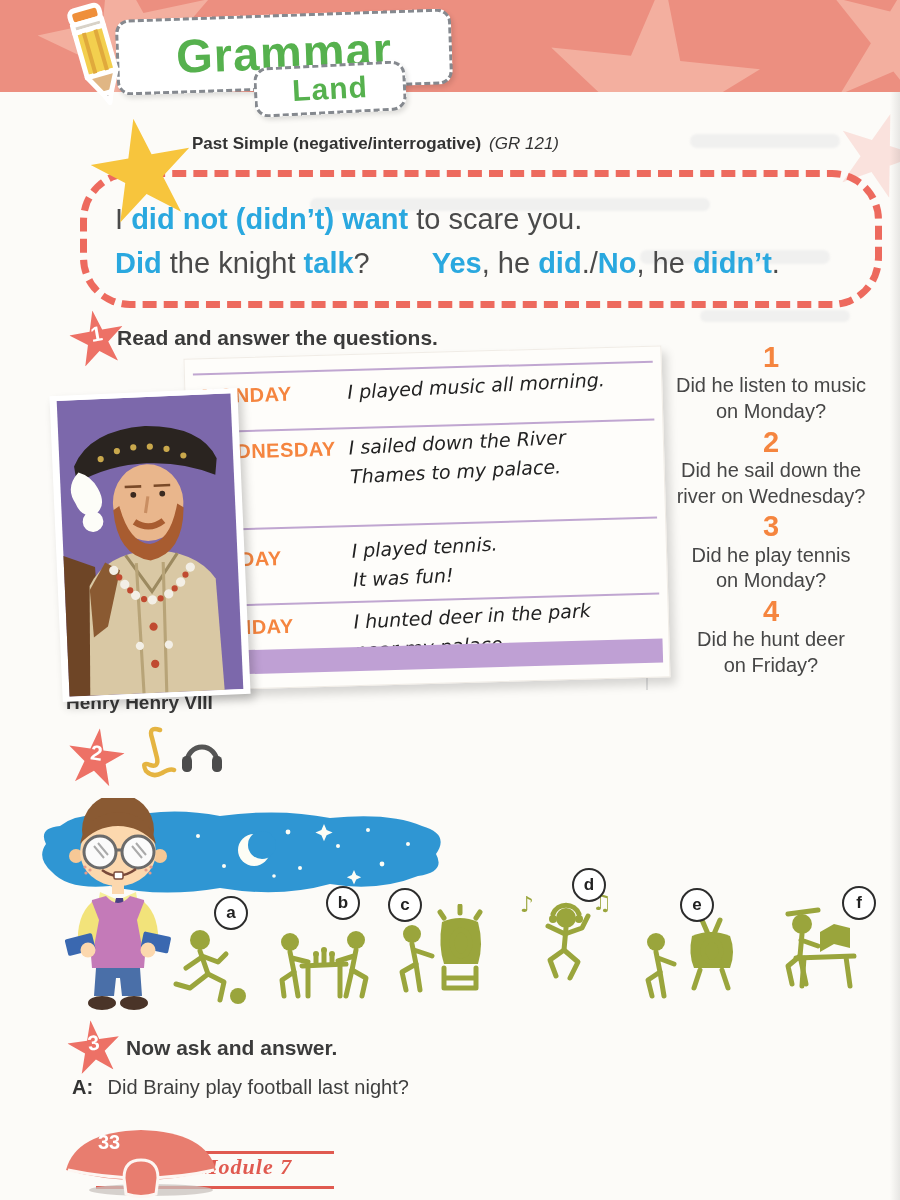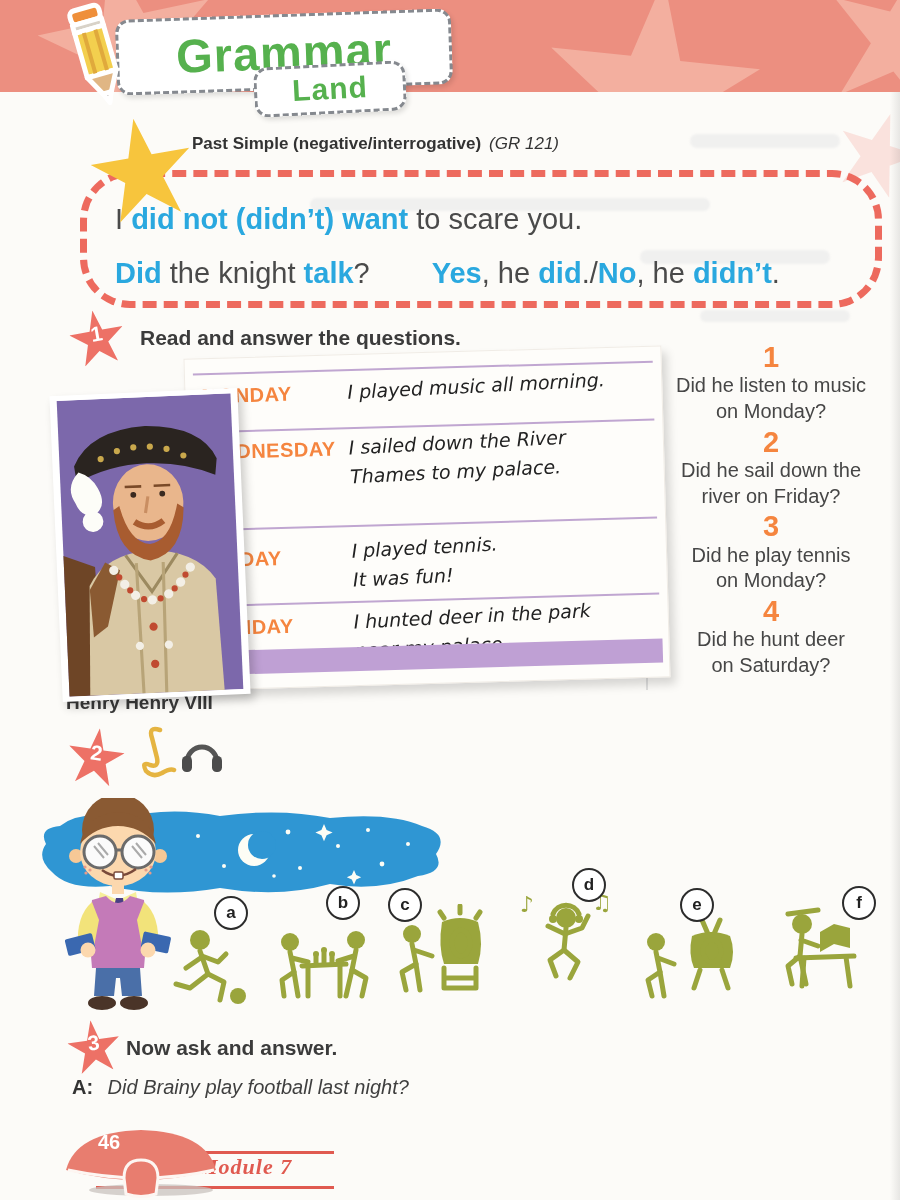--- a/index.html
+++ b/index.html
@@ -21,21 +21,21 @@
   .sticker.grammar{left:116px;top:14px;width:330px;height:70px;font-size:47px;transform:rotate(-2deg);}
   .sticker.land{left:254px;top:64px;width:146px;height:44px;font-size:30px;transform:rotate(-3deg);}
   .pencil{position:absolute;left:70px;top:2px;z-index:4;transform:rotate(-16deg);}
   
   .title-star{position:absolute;left:92px;top:118px;width:100px;height:100px;background:var(--gold);transform:rotate(-10deg);z-index:2;}
   .lesson-title{position:absolute;left:192px;top:134px;font-size:17px;font-weight:bold;color:#333;z-index:2;}
   .lesson-title .ref{font-weight:normal;font-style:italic;margin-left:8px;}
   .rulebox{position:absolute;left:80px;top:170px;width:788px;height:124px;border:7px dashed var(--red-accent);border-radius:50px;}
   .ruleline{position:absolute;left:28px;font-size:29px;white-space:nowrap;}
   .ruleline.l1{top:26px;}
-  .ruleline.l2{top:80px;}
+  .ruleline.l2{top:70px;}
   .ruleline .gap{display:inline-block;width:62px;}
   .seg-blue{color:var(--blue);font-weight:bold;}
   .seg-dark{color:#4a4a4a;font-weight:normal;}
   
   .badge{position:absolute;background:var(--badge-red);z-index:3;}
   .badge span{position:absolute;left:0;top:45%;width:100%;transform:translateY(-50%);
     text-align:center;color:#fff;font-weight:bold;font-size:21px;}
   .ex-heading{position:absolute;font-size:21px;font-weight:bold;color:#3b3b3b;}
   
   .card{position:absolute;left:188px;top:352px;width:476px;height:330px;background:#fefdfa;
@@ -66,21 +66,21 @@
   .opt-letter{position:absolute;width:30px;height:30px;border-radius:50%;background:#fff;border:2.5px solid #2c2c2c;
     display:flex;align-items:center;justify-content:center;font-size:17px;font-weight:bold;color:#222;z-index:2;}
   .pict{position:absolute;left:0;bottom:0;}
   .pict *{stroke:var(--olive);stroke-width:5;fill:none;stroke-linecap:round;stroke-linejoin:round;}
   .pict .fill{fill:var(--olive);stroke:none;}
   .pict text{fill:var(--olive);stroke:none;font:bold 22px "DejaVu Sans",sans-serif;}
   
   .dialogue{position:absolute;left:72px;top:1076px;font-size:20px;}
   .dialogue .row{margin-bottom:10px;}
   .speaker{font-weight:bold;color:#333;display:inline-block;width:30px;}
-  .said{font-style:italic;color:#3f3f3f;}
+  .said{color:#3f3f3f;}
   
   .mushroom{position:absolute;left:56px;top:1126px;z-index:2;}
   .page-num{position:absolute;left:98px;top:1131px;color:#fff;font-weight:bold;font-size:20px;z-index:3;}
   .mod-line{position:absolute;background:var(--module-red);z-index:1;}
   .mod-line.t{left:168px;top:1151px;width:166px;height:3px;}
   .mod-line.b{left:96px;top:1186px;width:238px;height:3px;}
   .module-label{position:absolute;left:198px;top:1154px;font-family:"Liberation Serif",serif;
     font-weight:bold;font-style:italic;font-size:22px;color:var(--module-red);letter-spacing:1px;z-index:1;}
   
   .smudge{position:absolute;background:rgba(120,135,150,.09);border-radius:7px;filter:blur(1px);}
@@ -128,21 +128,21 @@
   <div class="rulebox">
     <div class="ruleline l1"><span class="seg-dark">I </span><span class="seg-blue">did not</span><span class="seg-dark"> </span><span class="seg-blue">(didn’t)</span><span class="seg-dark"> </span><span class="seg-blue">want</span><span class="seg-dark"> to scare you.</span></div>
     <div class="ruleline l2">
       <span><span class="seg-blue">Did</span><span class="seg-dark"> the knight </span><span class="seg-blue">talk</span><span class="seg-dark">?</span></span><span class="gap"></span><span><span class="seg-blue">Yes</span><span class="seg-dark">, he </span><span class="seg-blue">did</span><span class="seg-dark">./</span><span class="seg-blue">No</span><span class="seg-dark">, he </span><span class="seg-blue">didn’t</span><span class="seg-dark">.</span></span>
     </div>
   </div>
 
   <div class="badge star5" style="left:70px;top:310px;width:54px;height:54px;transform:rotate(-10deg);">
     <span>1</span>
   </div>
-  <div class="ex-heading" style="left:140px;top:326px;">Read and answer the questions.</div>
+  <div class="ex-heading" style="left:117px;top:326px;">Read and answer the questions.</div>
 
   <div class="card">
     <div class="pline" style="top:14px;"></div>
     <div class="day" style="top:26px;">MONDAY</div>
     <div class="entry" style="top:20px;">I played music all morning.</div>
     <div class="pline" style="top:72px;"></div>
     <div class="day" style="top:82px;">WEDNESDAY</div>
     <div class="entry" style="top:76px;">I sailed down the River
 Thames to my palace.</div>
     <div class="pline" style="top:170px;"></div>
@@ -210,27 +210,27 @@
   <div class="caption">Henry Henry VIII</div>
 
   <div class="scanline"></div>
   <div class="edge"></div>
   <div class="questions">
     <div class="q-num">1</div>
     <div class="q-text">Did he listen to music
 on Monday?</div>
     <div class="q-num">2</div>
     <div class="q-text">Did he sail down the
-river on Friday?</div>
+river on Wednesday?</div>
     <div class="q-num">3</div>
     <div class="q-text">Did he play tennis
 on Monday?</div>
     <div class="q-num">4</div>
     <div class="q-text">Did he hunt deer
-on Saturday?</div>
+on Friday?</div>
   </div>
 
   <div class="badge star5" style="left:68px;top:728px;width:56px;height:56px;transform:rotate(8deg);">
     <span>2</span>
   </div>
   <svg style="position:absolute;left:130px;top:724px;" width="50" height="56" viewBox="0 0 50 56">
     <path d="M30,6 Q18,2 22,14 L27,34 Q29,44 20,41 Q11,37 16,47 Q23,54 32,49 Q40,44 44,46" stroke="#e5b441" stroke-width="4.5" fill="none" stroke-linecap="round"></path>
   </svg>
   <svg style="position:absolute;left:180px;top:736px;" width="44" height="40" viewBox="0 0 44 40">
     <path d="M7,26 A15 15 0 0 1 37,26" stroke="#555" stroke-width="5" fill="none"></path>
@@ -387,15 +387,15 @@
 
   <div class="mod-line t"></div>
   <div class="mod-line b"></div>
   <div class="module-label">Module 7</div>
   <svg class="mushroom" width="170" height="72" viewBox="0 0 170 72">
     <ellipse cx="95" cy="64" rx="62" ry="6" fill="#c9c3bf" opacity="0.75"></ellipse>
     <path d="M10,44 Q20,6 85,4 Q150,6 160,44 Q120,54 85,54 Q45,54 10,44 Z" fill="#e87d6f"></path>
     <path d="M12,44 Q50,52 85,52 Q124,52 158,44" stroke="#fdf6f2" stroke-width="3" fill="none"></path>
     <path d="M68,52 Q68,34 85,34 Q102,34 102,52 L100,68 Q85,73 70,68 Z" fill="#e87d6f" stroke="#fdf6f2" stroke-width="3"></path>
   </svg>
-  <div class="page-num">46</div>
+  <div class="page-num">33</div>
 
 </div>
 
 </body></html>

